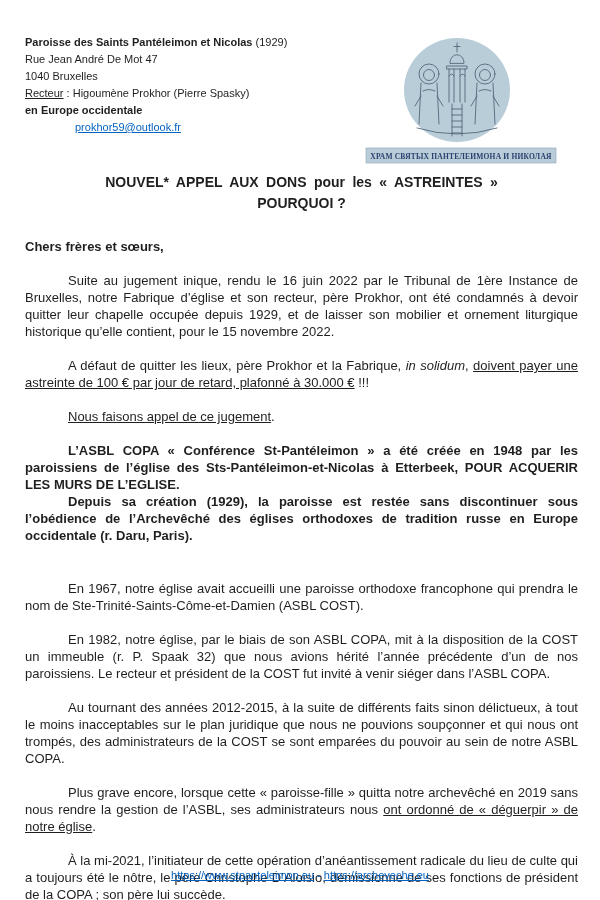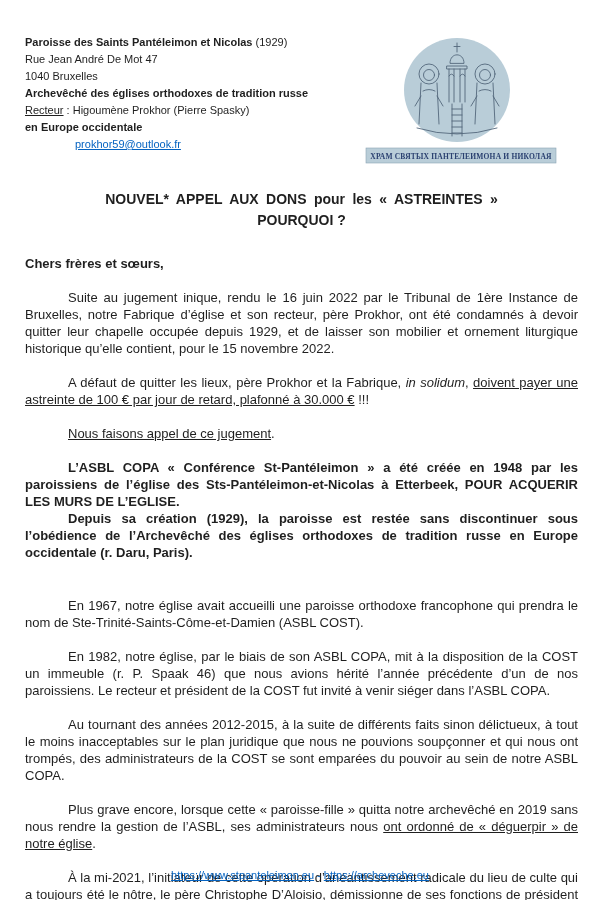--- a/index.html
+++ b/index.html
@@ -94,21 +94,20 @@
       </g>
     </svg>
   </div>
 
   <div class="content">
 
     <div class="header-block">
       <div class="hdr-line"><span class="hdr-bold">Paroisse des Saints Pantéleimon et Nicolas</span><span> (1929)</span></div>
       <div class="hdr-line">Rue Jean André De Mot 47</div>
       <div class="hdr-line">1040 Bruxelles</div>
-      <div class="hdr-line hdr-bold">Archevêché des églises orthodoxes de tradition russe</div>
       <div class="hdr-line"><span class="rector-label">Recteur</span><span> : Higoumène Prokhor (Pierre Spasky)</span></div>
       <div class="hdr-line hdr-bold">en Europe occidentale</div>
       <div class="hdr-line email-line"><a class="link">prokhor59@outlook.fr</a></div>
     </div>
 
     <div class="doc-title">
       <div class="t1">NOUVEL* APPEL AUX DONS pour les « ASTREINTES »</div>
       <div class="t2">POURQUOI ?</div>
     </div>
 
@@ -120,21 +119,21 @@
       <p class="para"><span>A défaut de quitter les lieux, père Prokhor et la Fabrique, </span><span class="it">in solidum</span><span>, </span><span class="ul">doivent payer une astreinte de 100 € par jour de retard, plafonné à 30.000 €</span><span> !!!</span></p>
 
       <p class="para"><span class="ul">Nous faisons appel de ce jugement</span><span>.</span></p>
 
       <p class="para bold">L’ASBL COPA « Conférence St-Pantéleimon » a été créée en 1948 par les paroissiens de l’église des Sts-Pantéleimon-et-Nicolas à Etterbeek, POUR ACQUERIR LES MURS DE L’EGLISE.</p>
 
       <p class="para bold tight"><span>Depuis sa création (1929), la paroisse est restée sans discontinuer sous l’obédience de l’Archevêché des églises orthodoxes de tradition russe en Europe occidentale</span><span class="reg"> (r. Daru, Paris).</span></p>
 
       <p class="para wide">En 1967, notre église avait accueilli une paroisse orthodoxe francophone qui prendra le nom de Ste-Trinité-Saints-Côme-et-Damien (ASBL COST).</p>
 
-      <p class="para">En 1982, notre église, par le biais de son ASBL COPA, mit à la disposition de la COST un immeuble (r. P. Spaak 46) que nous avions hérité l’année précédente d’un de nos paroissiens. Le recteur et président de la COST fut invité à venir siéger dans l’ASBL COPA.</p>
+      <p class="para">En 1982, notre église, par le biais de son ASBL COPA, mit à la disposition de la COST un immeuble (r. P. Spaak 32) que nous avions hérité l’année précédente d’un de nos paroissiens. Le recteur et président de la COST fut invité à venir siéger dans l’ASBL COPA.</p>
 
       <p class="para">Au tournant des années 2012-2015, à la suite de différents faits sinon délictueux, à tout le moins inacceptables sur le plan juridique que nous ne pouvions soupçonner et qui nous ont trompés, des administrateurs de la COST se sont emparées du pouvoir au sein de notre ASBL COPA.</p>
 
       <p class="para"><span>Plus grave encore, lorsque cette « paroisse-fille » quitta notre archevêché en 2019 sans nous rendre la gestion de l’ASBL, ses administrateurs nous </span><span class="ul">ont ordonné de « déguerpir » de notre église</span><span>.</span></p>
 
       <p class="para">À la mi-2021, l’initiateur de cette opération d’anéantissement radicale du lieu de culte qui a toujours été le nôtre, le père Christophe D’Aloisio, démissionne de ses fonctions de président de la COPA ; son père lui succède.</p>
     </div>
   </div>
 
   <div class="footer">

